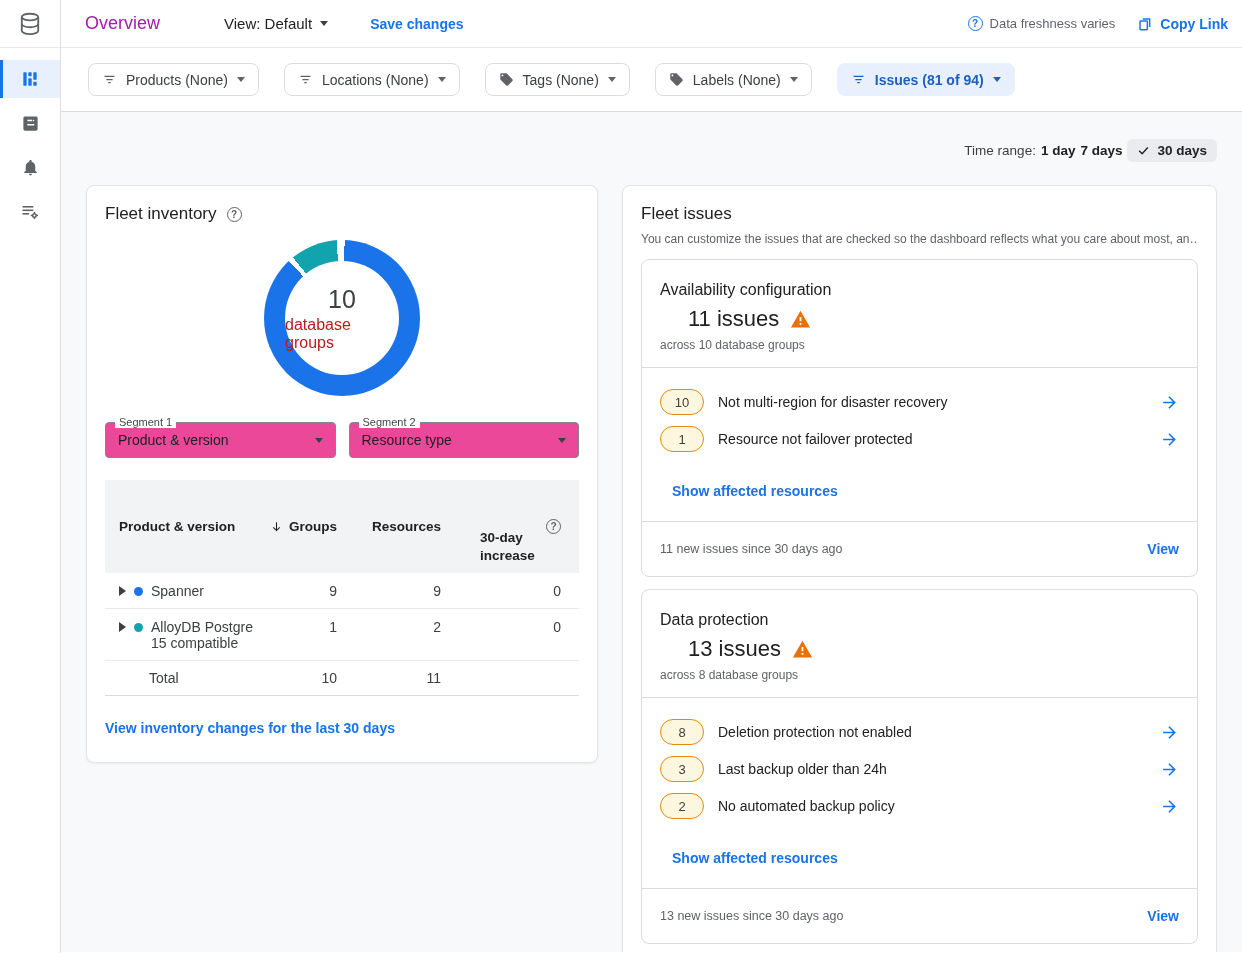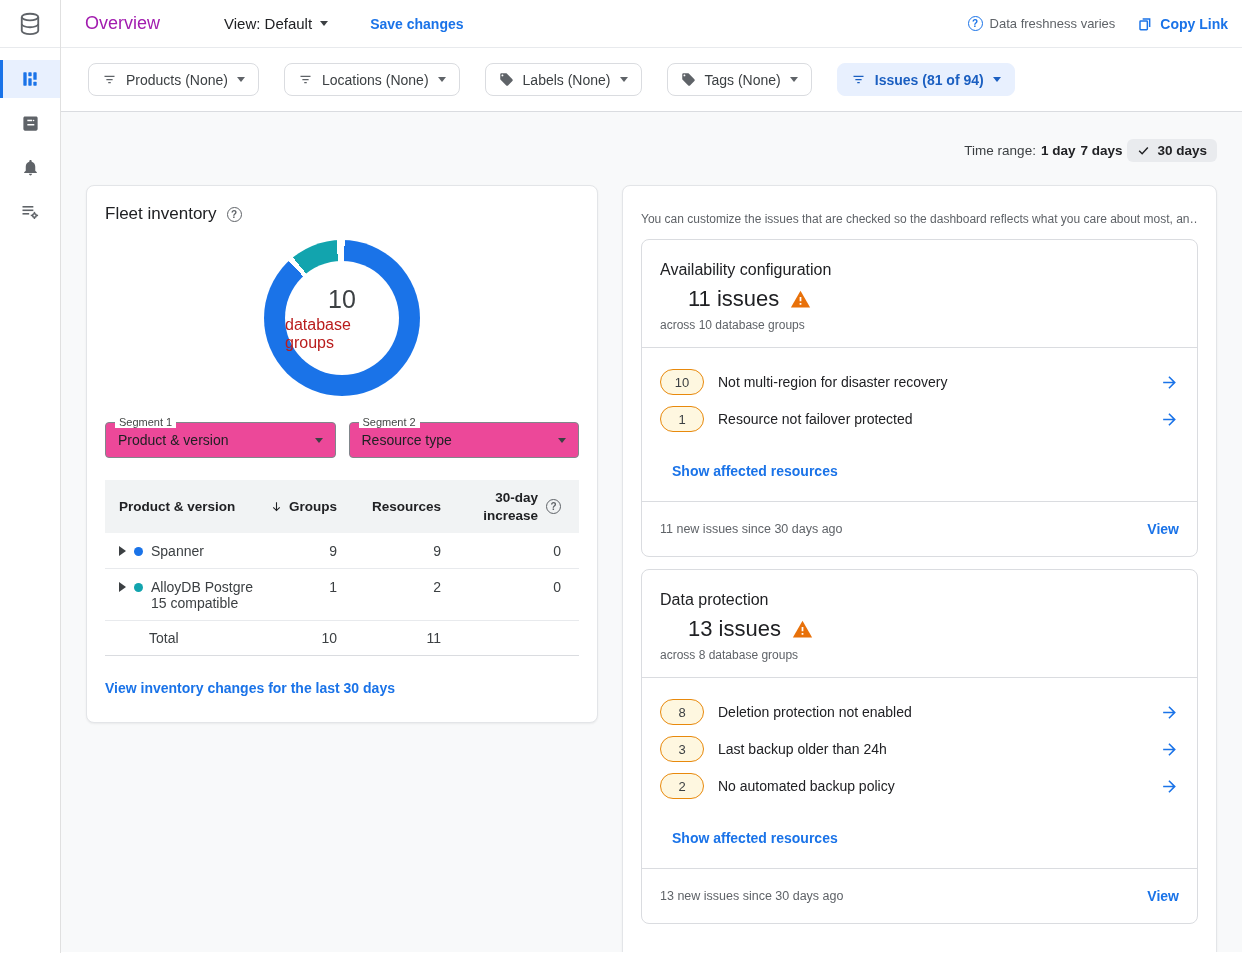--- a/index.html
+++ b/index.html
@@ -83,21 +83,21 @@
   .m-select .value { font-size:14px; color:#202124; }
   .m-select .caret { margin-left:auto; }
 
   
   .inv-table { width:100%; font-size:14px; }
   .inv-head { display:grid; grid-template-columns:150px 82px 104px 1fr; background:#f1f3f4;
     color:#202124; font-weight:bold; font-size:13.5px; align-items:center; padding:9px 0; }
   .inv-head .c1 { padding-left:14px; }
   .num { text-align:right; }
   .c4 { padding-right:18px; display:flex; justify-content:flex-end; align-items:center; gap:8px; }
-  .c4 .htext { text-align:right; width:58px; line-height:1.3; }
+  .c4 .htext { width:58px; line-height:1.3;margin-top:40px; }
   .inv-row { display:grid; grid-template-columns:150px 82px 104px 1fr; align-items:start;
     padding:10px 0 9px; border-bottom:1px solid #e8eaed; color:#3c4043; cursor:pointer; }
   .inv-row .c4 { gap:0; }
   .name-cell { display:flex; align-items:flex-start; gap:8px; padding-left:14px; }
   .tri { width:0; height:0; border-top:5px solid transparent; border-bottom:5px solid transparent;
     border-left:7px solid #3c4043; margin-top:3px; flex:none; cursor:pointer; }
   .dot { width:9px; height:9px; border-radius:50%; margin-top:3.5px; flex:none; }
   .name-text { max-width:102px; overflow:hidden; }
   .name-line1 { white-space:nowrap; }
   .total-row { display:grid; grid-template-columns:150px 82px 104px 1fr; padding:9px 0;
@@ -231,30 +231,30 @@
     </span>
     <span>Locations (None)</span>
     <span class="caret"></span>
   </div>
   <div class="chip">
     <span>
       <svg width="15" height="15" viewBox="0 0 24 24" fill="#5f6368">
           <path d="M21.41 11.58l-9-9C12.05 2.22 11.55 2 11 2H4c-1.1 0-2 .9-2 2v7c0 .55.22 1.05.59 1.42l9 9c.36.36.86.58 1.41.58s1.05-.22 1.41-.59l7-7c.37-.36.59-.86.59-1.41s-.22-1.06-.59-1.42zM5.5 7C4.67 7 4 6.33 4 5.5S4.67 4 5.5 4 7 4.67 7 5.5 6.33 7 5.5 7z"></path>
         </svg>
     </span>
-    <span>Labels (None)</span>
+    <span>Tags (None)</span>
     <span class="caret"></span>
   </div>
   <div class="chip">
     <span>
       <svg width="15" height="15" viewBox="0 0 24 24" fill="#5f6368">
           <path d="M21.41 11.58l-9-9C12.05 2.22 11.55 2 11 2H4c-1.1 0-2 .9-2 2v7c0 .55.22 1.05.59 1.42l9 9c.36.36.86.58 1.41.58s1.05-.22 1.41-.59l7-7c.37-.36.59-.86.59-1.41s-.22-1.06-.59-1.42zM5.5 7C4.67 7 4 6.33 4 5.5S4.67 4 5.5 4 7 4.67 7 5.5 6.33 7 5.5 7z"></path>
         </svg>
     </span>
-    <span>Tags (None)</span>
+    <span>Labels (None)</span>
     <span class="caret"></span>
   </div>
   <div class="chip active">
     <span>
       <svg width="15" height="15" viewBox="0 0 24 24" fill="#1b5fc1">
           <path d="M4 6h16v2H4zm3 5h10v2H7zm3 5h4v2h-4z"></path>
         </svg>
     </span>
     <span>Issues (81 of 94)</span>
     <span class="caret blue"></span>
@@ -357,20 +357,23 @@
           <span class="num">10</span>
           <span class="num">11</span>
           <span class="c4"></span>
         </div>
       </div>
 
       <span class="link inv-link">View inventory changes for the last 30 days</span>
     </div>
 
     <div class="card card-issues">
+      <div class="card-title-row">
+        <span class="card-title">Fleet issues</span>
+      </div>
       <div class="issues-subtitle">You can customize the issues that are checked so the dashboard reflects what you care about most, an…</div>
 
       <div class="section">
         <div class="sec-head">
           <div class="sec-title">Availability configuration</div>
           <div class="sec-count-row">
             <span class="sec-count">11 issues</span>
             <span>
               <svg width="21" height="21" viewBox="0 0 24 24">
                   <path d="M1 21h22L12 2 1 21z" fill="#e8710a"></path>

